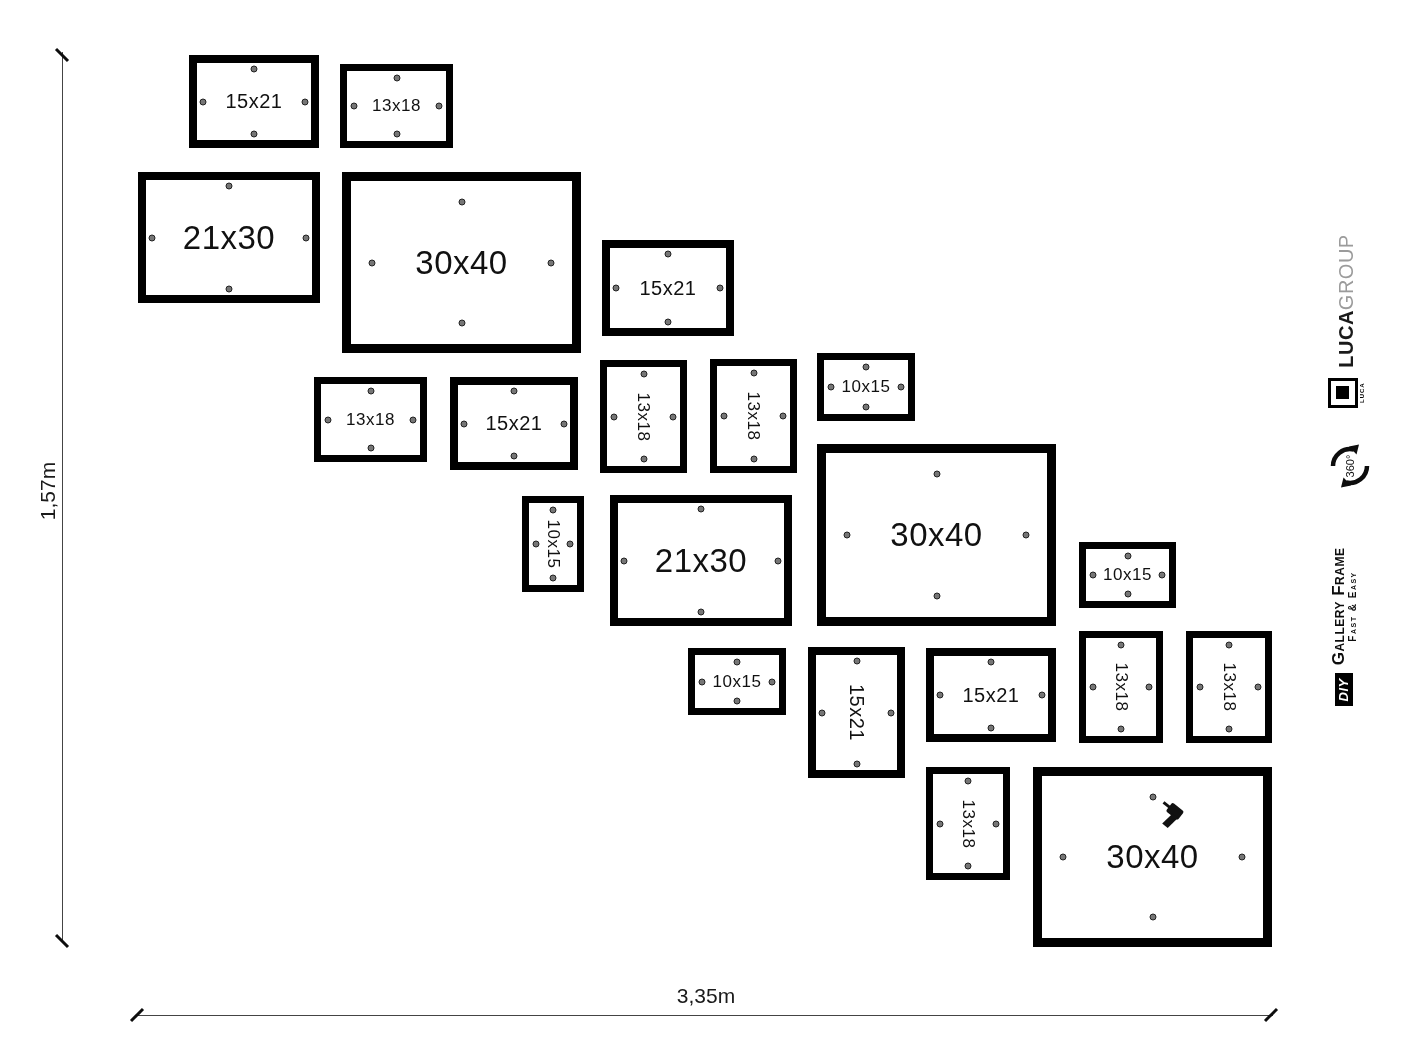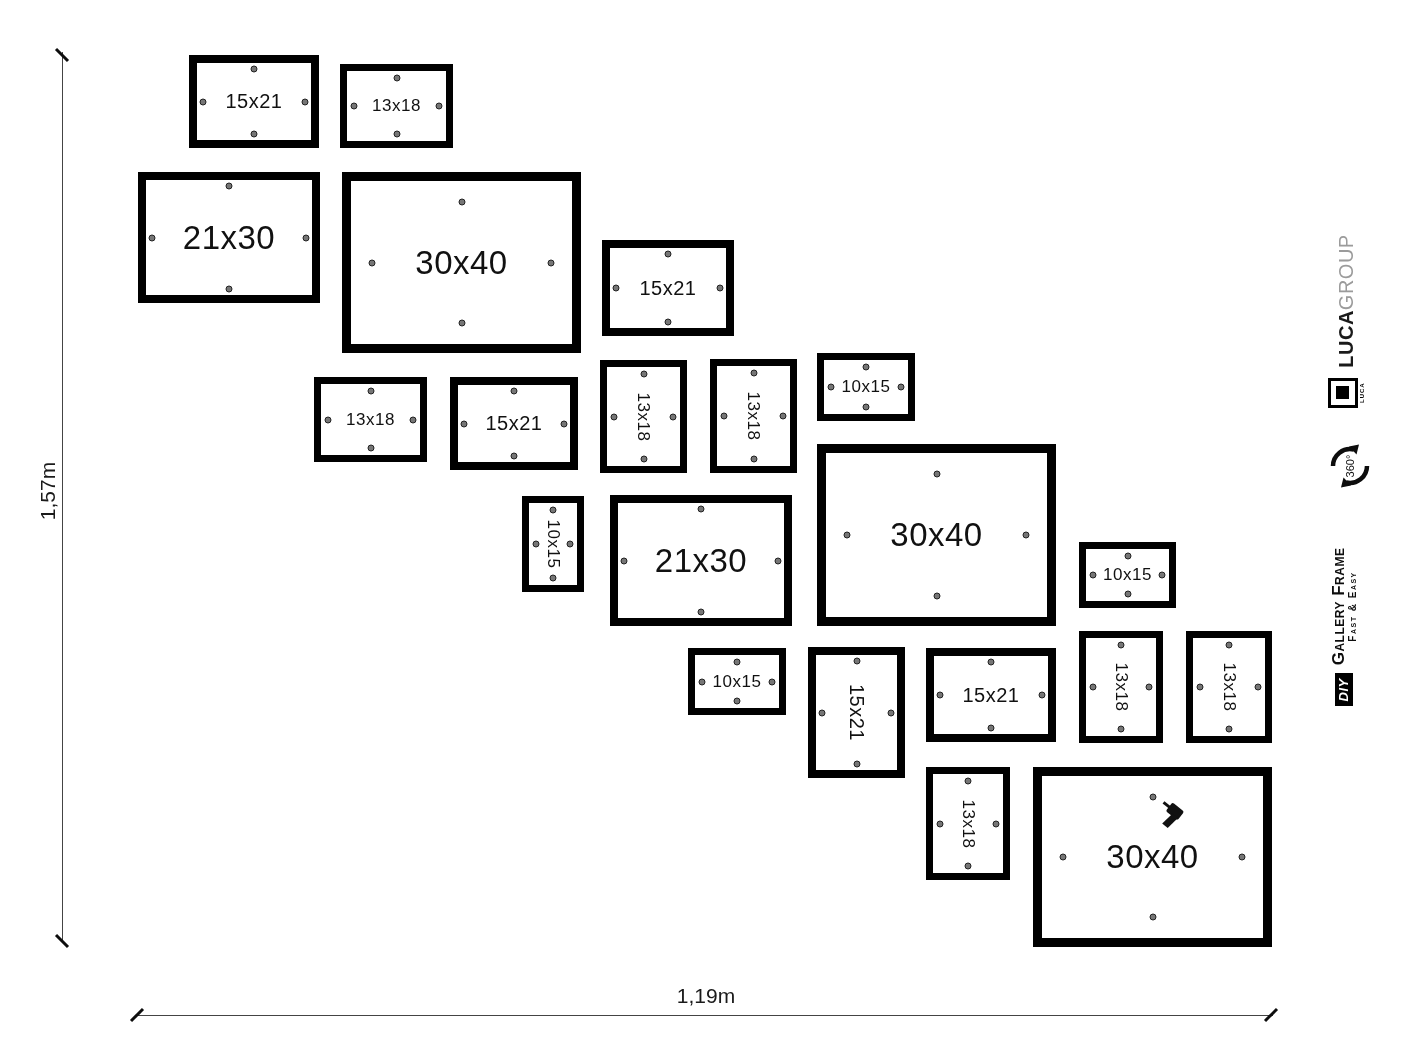--- a/index.html
+++ b/index.html
@@ -260,21 +260,21 @@
     <div class="dim-line-v" style="left:62px;top:52px;height:891px;"></div>
     <div class="tick t45" style="left:62px;top:55px;"></div>
     <div class="tick t45" style="left:62px;top:941px;"></div>
     <div class="dim-label rot-90" style="left:12px;top:479px;width:72px;">1,57m</div>
   </div>
 
   <div>
     <div class="dim-line-h" style="left:136px;top:1015px;width:1137px;"></div>
     <div class="tick tm45" style="left:137px;top:1015px;"></div>
     <div class="tick tm45" style="left:1271px;top:1015px;"></div>
-    <div class="dim-label" style="left:640px;top:984px;width:132px;">1,19m</div>
+    <div class="dim-label" style="left:640px;top:984px;width:132px;">3,35m</div>
   </div>
 
   <div class="brand-block brand-luca rot-90" style="left:1261px;top:299px;">
     <div class="luca-mark-wrap">
       <div class="luca-mark">
         <div class="luca-mark-inner"></div>
       </div>
       <div class="luca-mark-text">LUCA</div>
     </div>
     <div class="luca-text">

